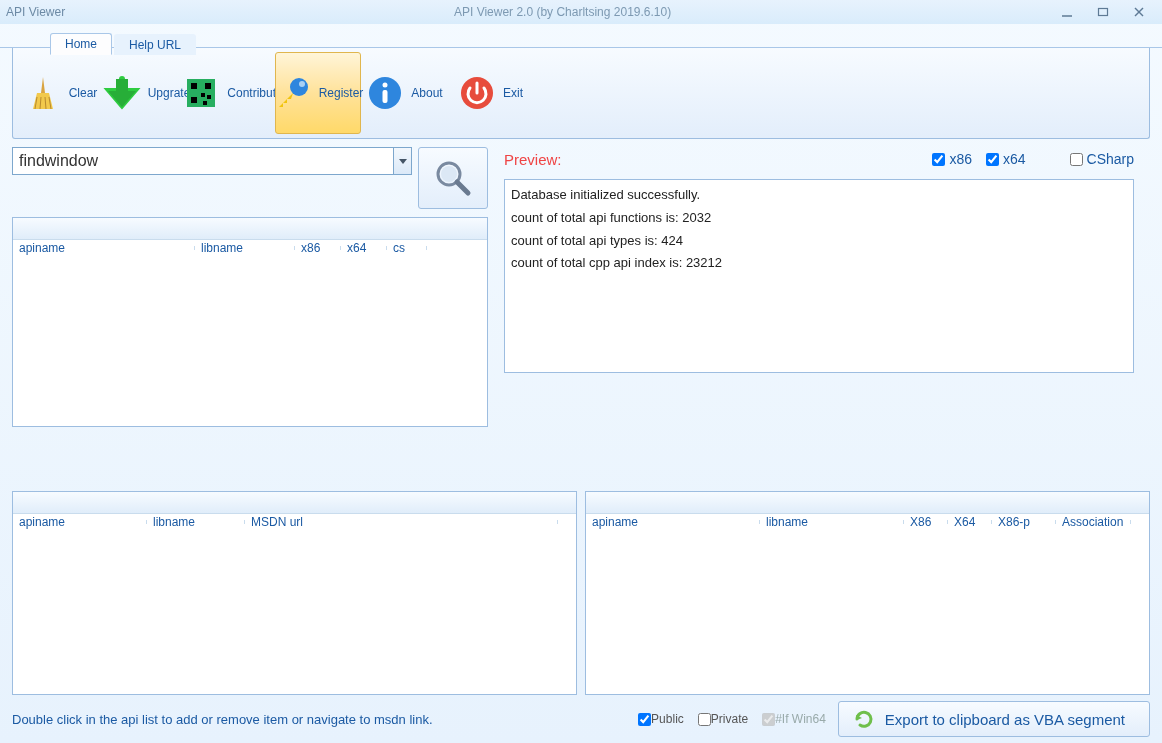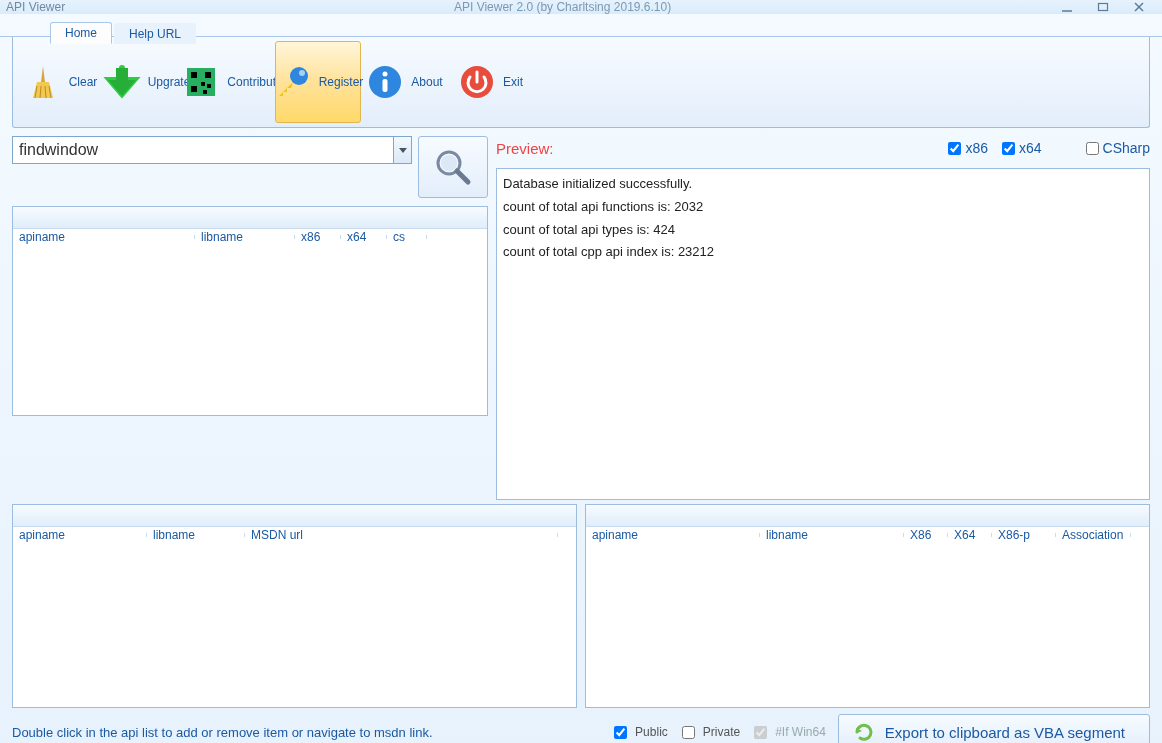--- a/index.html
+++ b/index.html
@@ -22,21 +22,21 @@
 
 
 .ribbon { border:1px solid #9dbde0; border-top:none; background:linear-gradient(#f7fbff,#e3eefb); margin:0 12px 0 12px; padding:4px; display:flex; border-radius:0 0 3px 3px;}
 .ribbon-group{display:flex;}
 .rbtn{ width:86px; height:82px; display:flex; align-items:center; justify-content:center; gap:6px; font-size:12px; color:#1b5aa3; border:1px solid transparent; border-radius:3px;}
 .rbtn.selected{ background:linear-gradient(#fff5d8,#ffe29a,#ffd969); border:1px solid #e0b64e;}
 .rbtn .ricon{width:40px;height:40px;display:flex;align-items:center;justify-content:center;}
 .rbtn .ricon svg{width:40px;height:40px;}
 
 
-.main{ flex:1; display:flex; gap:8px; padding:8px 12px 4px 12px;}
+.main{ flex:1; display:flex; gap:16px; padding:8px 28px 4px 12px;}
 .col{ display:flex; flex-direction:column; gap:8px; }
 .left{ width:476px;}
 .right{ flex:1;}
 
 .searchrow{display:flex; gap:6px;}
 .searchbox{flex:1; display:flex;}
 .searchinput{ flex:1; height:28px; border:1px solid #7da7cd; padding:2px 6px; font-size:16px; color:#333; background:#fff;}
 .combodrop{ width:18px; height:28px; border:1px solid #7da7cd; border-left:none; background:linear-gradient(#f3f8fd,#dbe9f8); display:flex;align-items:center;justify-content:center;}
 .combodrop svg{width:8px;height:8px;}
 .searchbtn{ width:70px; height:62px; border:1px solid #9dbde0; background:linear-gradient(#f7fbff,#e3eefb); border-radius:3px; display:flex;align-items:center;justify-content:center;}
@@ -52,30 +52,30 @@
 .colhdr{display:flex; background:linear-gradient(#f7fbff,#e0edfa); border-bottom:1px solid #c9dced; height:22px;}
 .colhdr .th{ padding:2px 6px; font-size:12px; color:#1b5aa3; border-right:1px solid #c9dced; display:flex;align-items:center;margin-top:28px;}
 .panelbody{background:#fff;}
 
 .topresults{height:210px;}
 
 .previewrow{display:flex;align-items:center;gap:14px; height:24px;}
 .previewlbl{font-size:15px; color:#ef4444; flex:1;}
 .chk{display:flex;align-items:center;gap:4px;font-size:14px;color:#1b5aa3;}
 .chk input{margin:0;}
-.previewbox{border:1px solid #9dbde0; background:#fff; padding:4px 6px; font-size:13px; color:#222; line-height:1.75; height:332px; overflow:hidden;}
+.previewbox{border:1px solid #9dbde0; background:#fff; padding:4px 6px; font-size:13px; color:#222; line-height:1.75; height:194px; overflow:hidden;}
 .previewbox div{white-space:nowrap;}
 
 .bottomrow{display:flex; gap:8px; padding:0 12px;}
 .bottomrow .panel{flex:1;}
 
 .statusbar{display:flex; align-items:center; padding:6px 12px; gap:12px;}
 .hint{flex:1; font-size:13px; color:#1b5aa3;}
 .statchks{display:flex; gap:14px;}
-.statchk{display:flex;align-items:center;gap:8px; font-size:12px; color:#555;justify-content:center;}
+.statchk{display:flex;align-items:center;gap:0; font-size:12px; color:#555;justify-content:center;}
 .statchk.disabled{color:#9aa;}
 .exportbtn{ display:flex;align-items:center;gap:10px; padding:6px 24px 6px 14px; font-size:15px; color:#1b5aa3; border:1px solid #9dbde0; background:linear-gradient(#f7fbff,#e3eefb); border-radius:3px;}
 .exportbtn svg{width:22px;height:22px;}
 </style>
 </head>
 <body>
 
 <div class="titlebar">
   <div class="app">API Viewer</div>
   <div class="subtitle">API Viewer 2.0 (by Charltsing 2019.6.10)</div>

